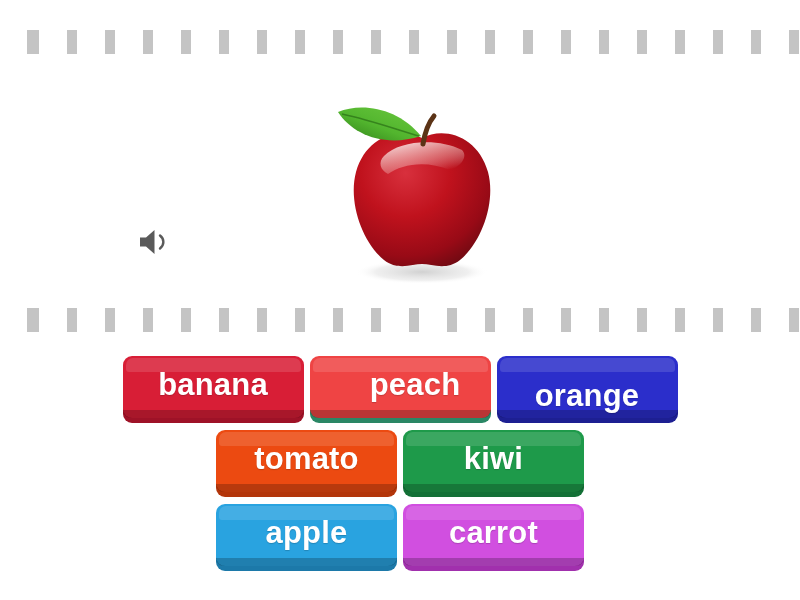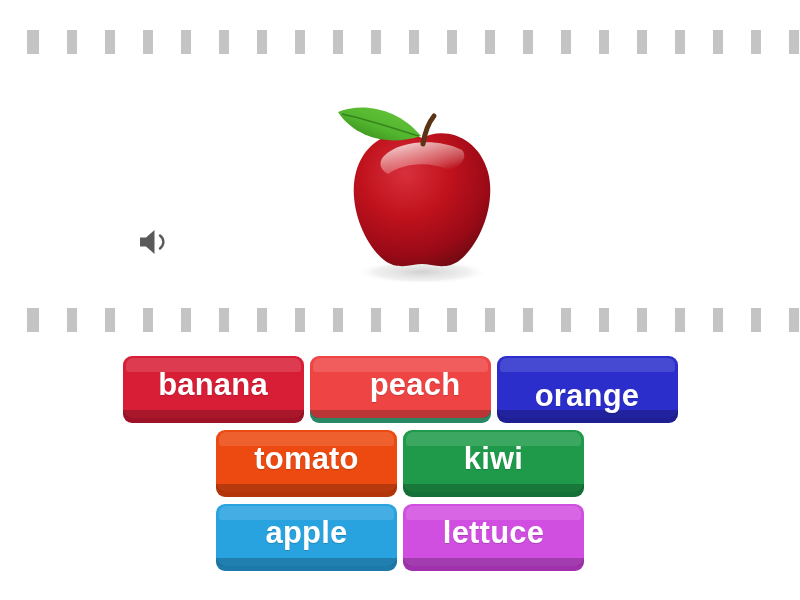--- a/index.html
+++ b/index.html
@@ -205,17 +205,17 @@
     <div class="tile" style="background: rgb(30, 154, 74); box-shadow: rgb(19, 112, 54) 0px 5px 0px;">
       <span class="tile-label">kiwi</span>
     </div>
   </div>
 
   <div class="tile-row">
     <div class="tile" style="background: rgb(41, 163, 224); box-shadow: rgb(28, 121, 169) 0px 5px 0px;">
       <span class="tile-label">apple</span>
     </div>
     <div class="tile" style="background: rgb(209, 79, 224); box-shadow: rgb(161, 48, 173) 0px 5px 0px;">
-      <span class="tile-label">lettuce</span>
+      <span class="tile-label">carrot</span>
     </div>
   </div>
 
 </div>
 
 </body></html>

